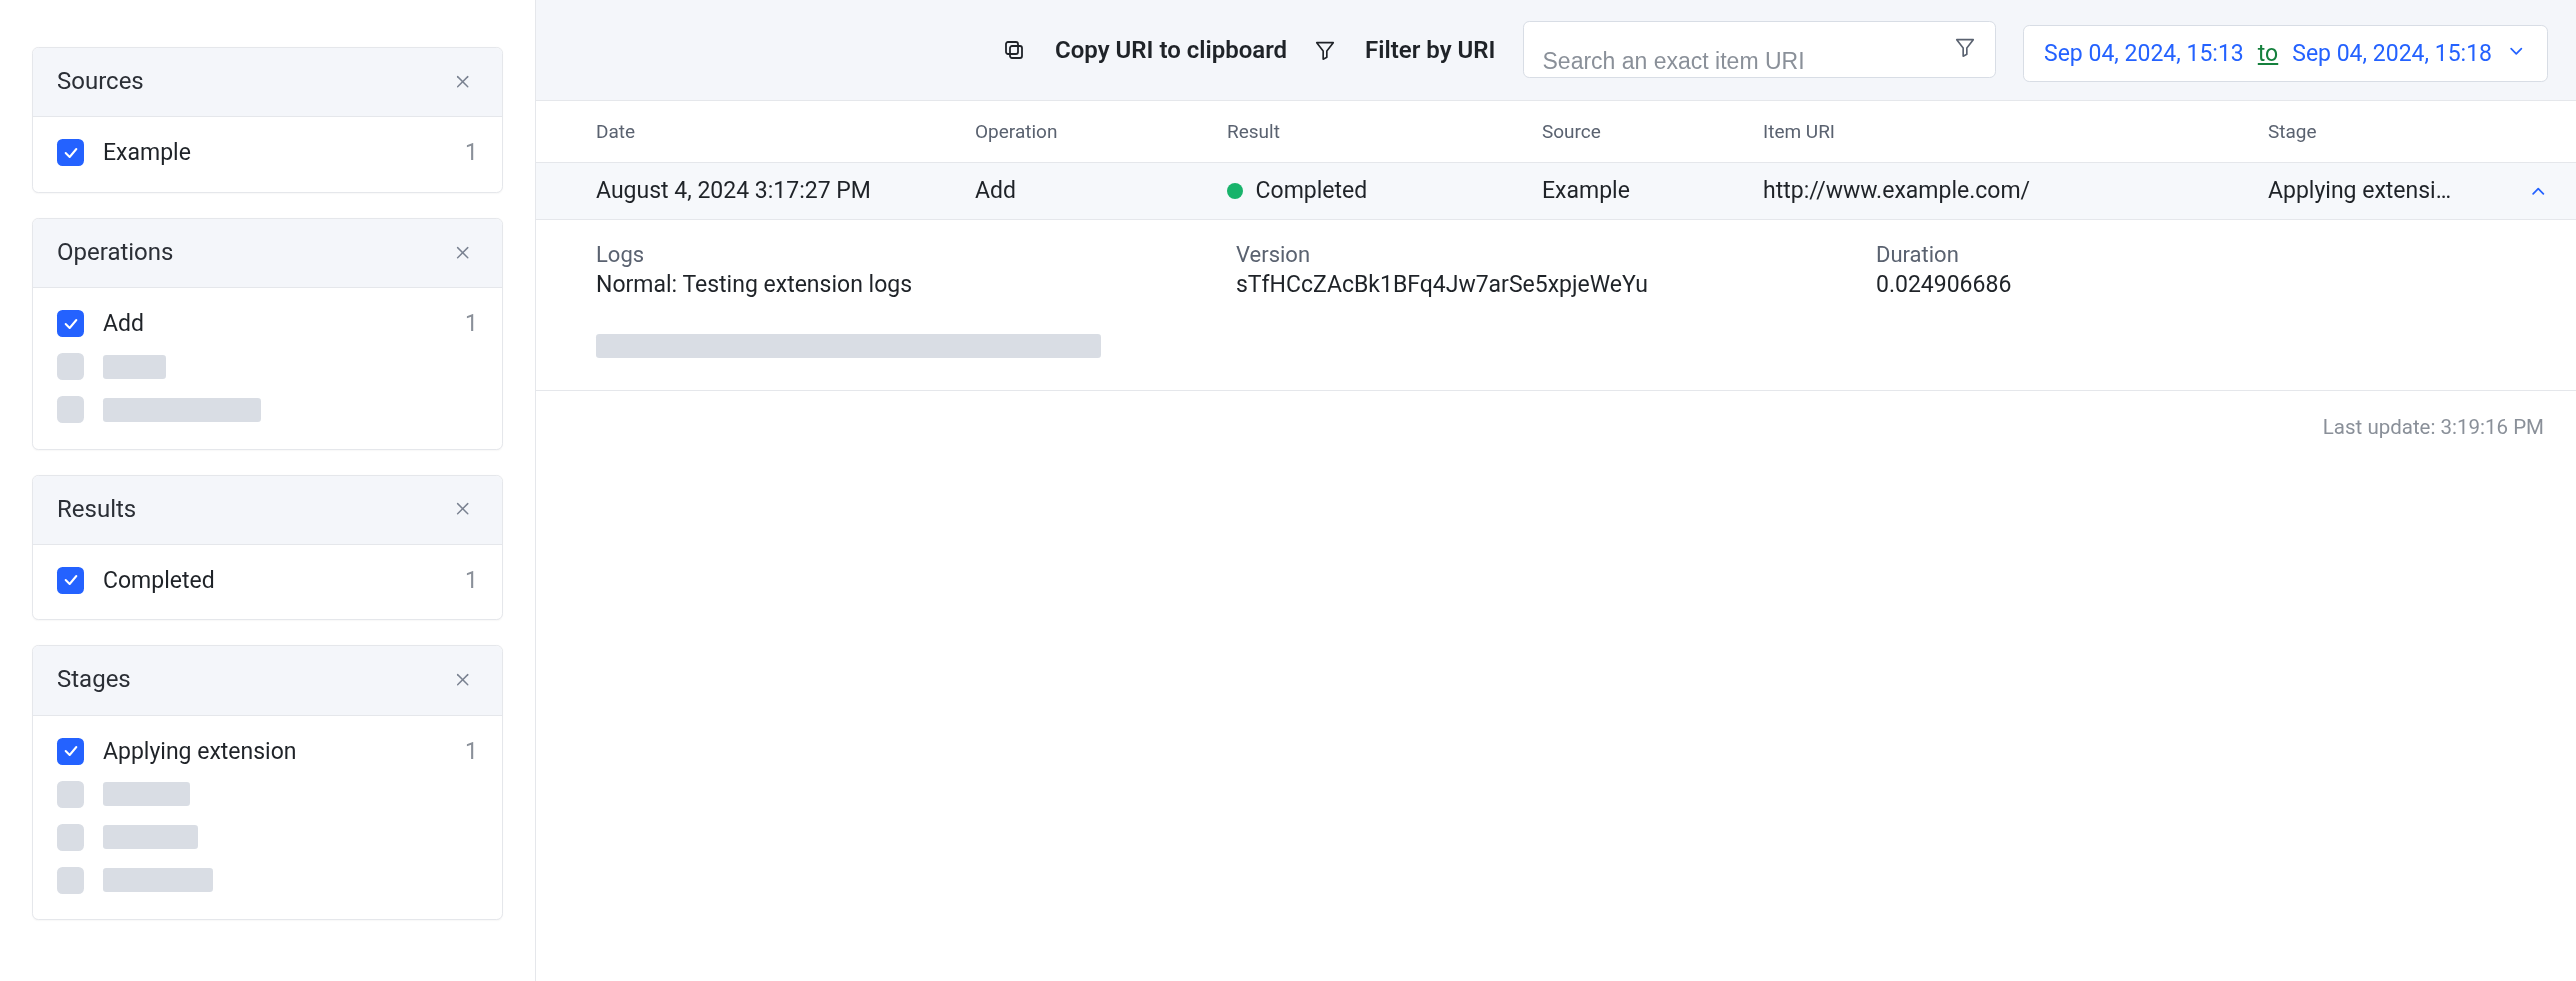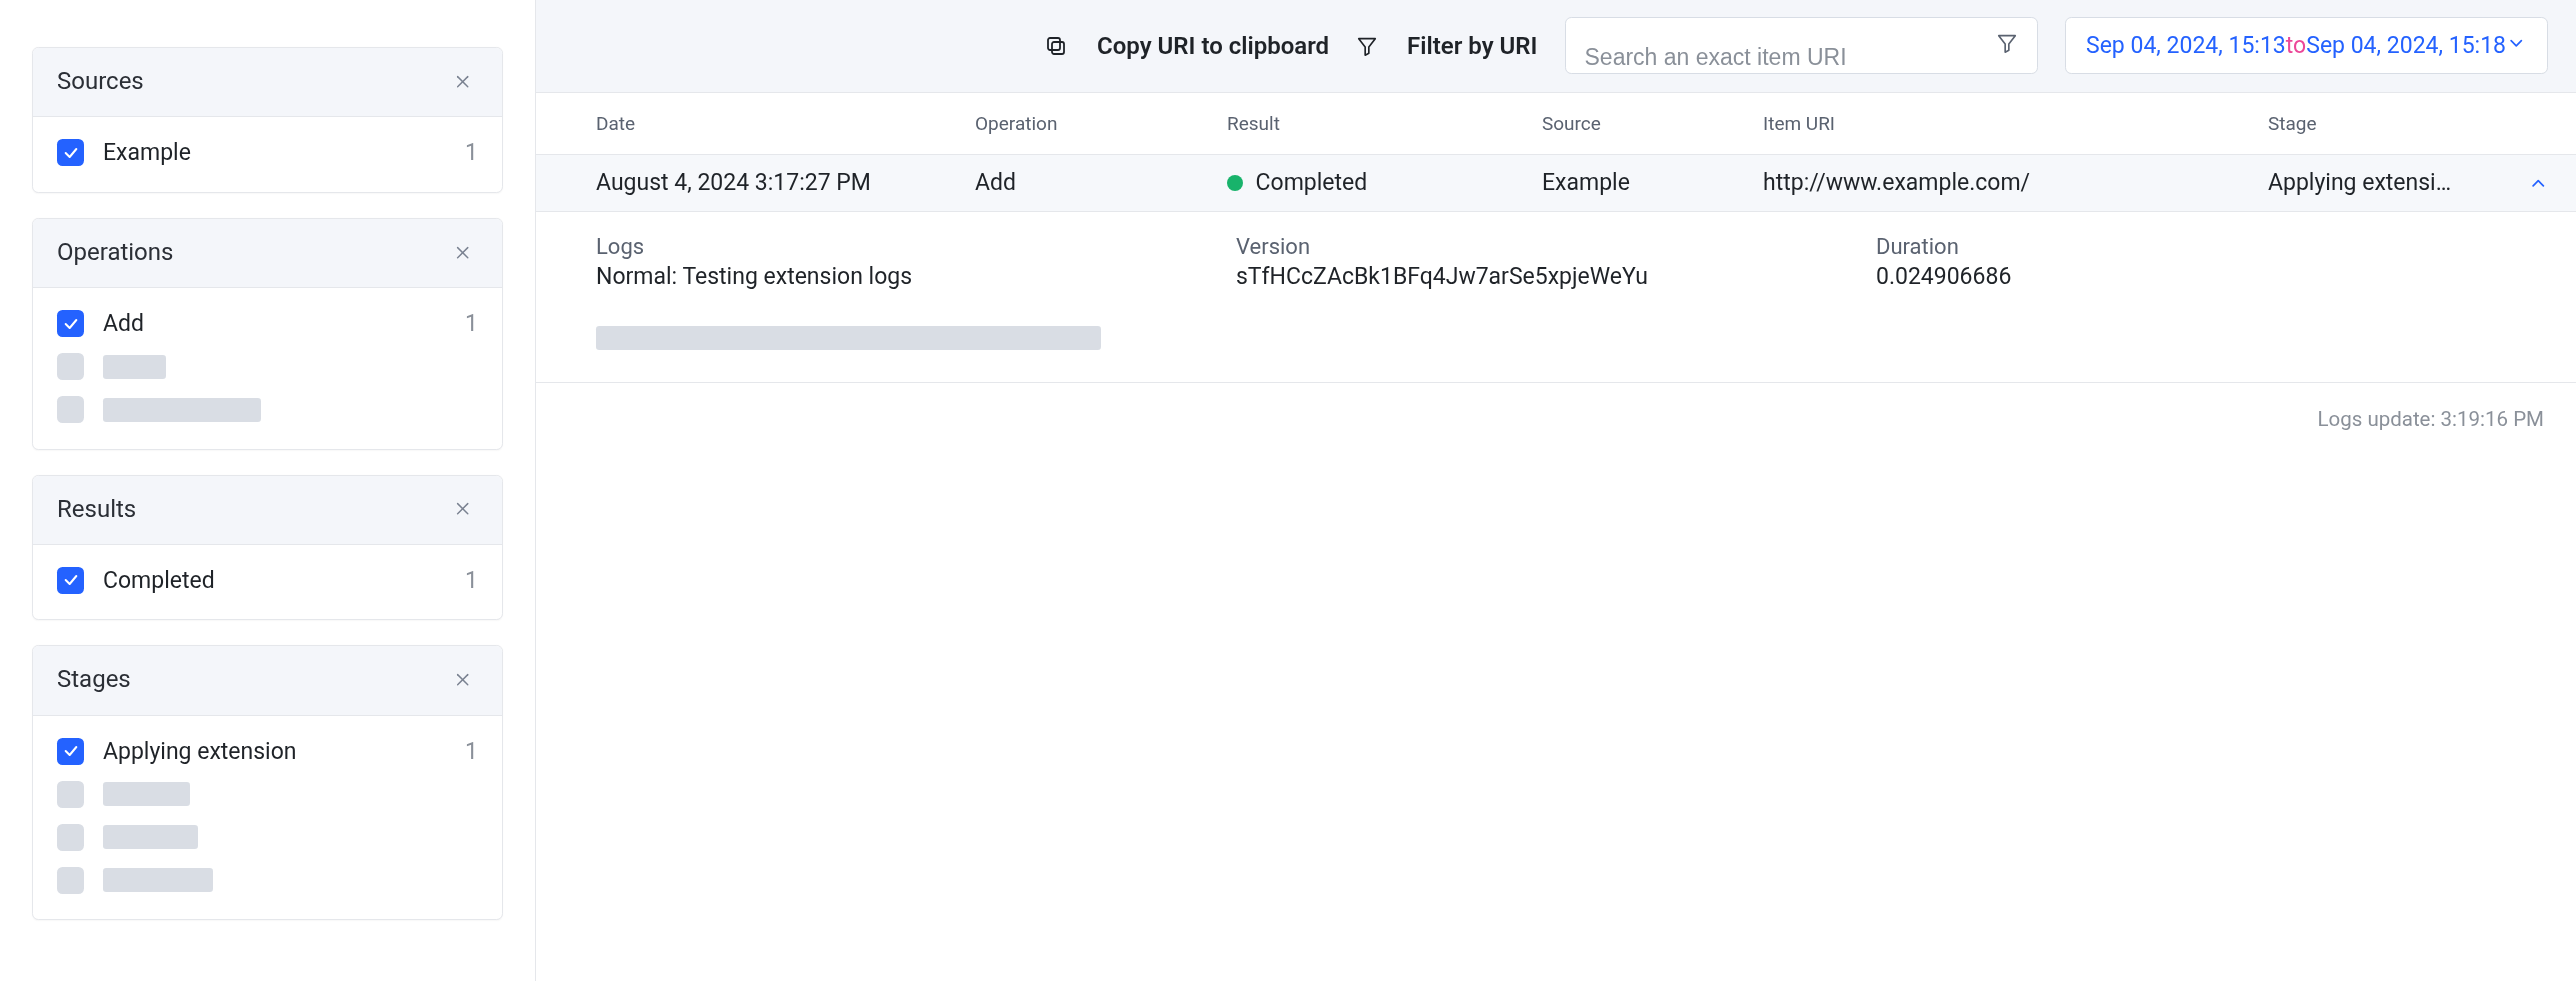--- a/index.html
+++ b/index.html
@@ -139,25 +139,27 @@
   .search-icon { color: #5a6270; }
 
   .date-range {
     display: flex;
     align-items: center;
     background: #ffffff;
     border: 0.8px solid #d8dde5;
     border-radius: 6.3px;
     padding: 0 20.5px;
     height: 57px;
+    gap: 14px;
     color: #2462ff;
     font-size: 23px;
     cursor: pointer;
-  }
-  .date-range .sep { color: #ec4899; }
+    margin-top: 8px;
+  }
+  .date-range .sep { color: #15803d; text-decoration: underline; }
   .caret-down { color: #2462ff; }
 
   
   .table {
     width: 100%;
   }
   .thead, .trow {
     display: grid;
     grid-template-columns: 379px 252px 315px 221px 505px 1fr 63px;
     align-items: center;
@@ -428,18 +430,18 @@
         <div class="details-value">Normal: Testing extension logs</div>
         <div class="details-value">sTfHCcZAcBk1BFq4Jw7arSe5xpjeWeYu</div>
         <div class="details-value">0.024906686</div>
       </div>
 
       <div class="resource-skel"></div>
     </div>
   </div>
 
   <div class="last-update">
-    <span>Logs update:</span>
+    <span>Last update:</span>
     <span>3:19:16 PM</span>
   </div>
 
 </main>
 
 
 </body></html>

